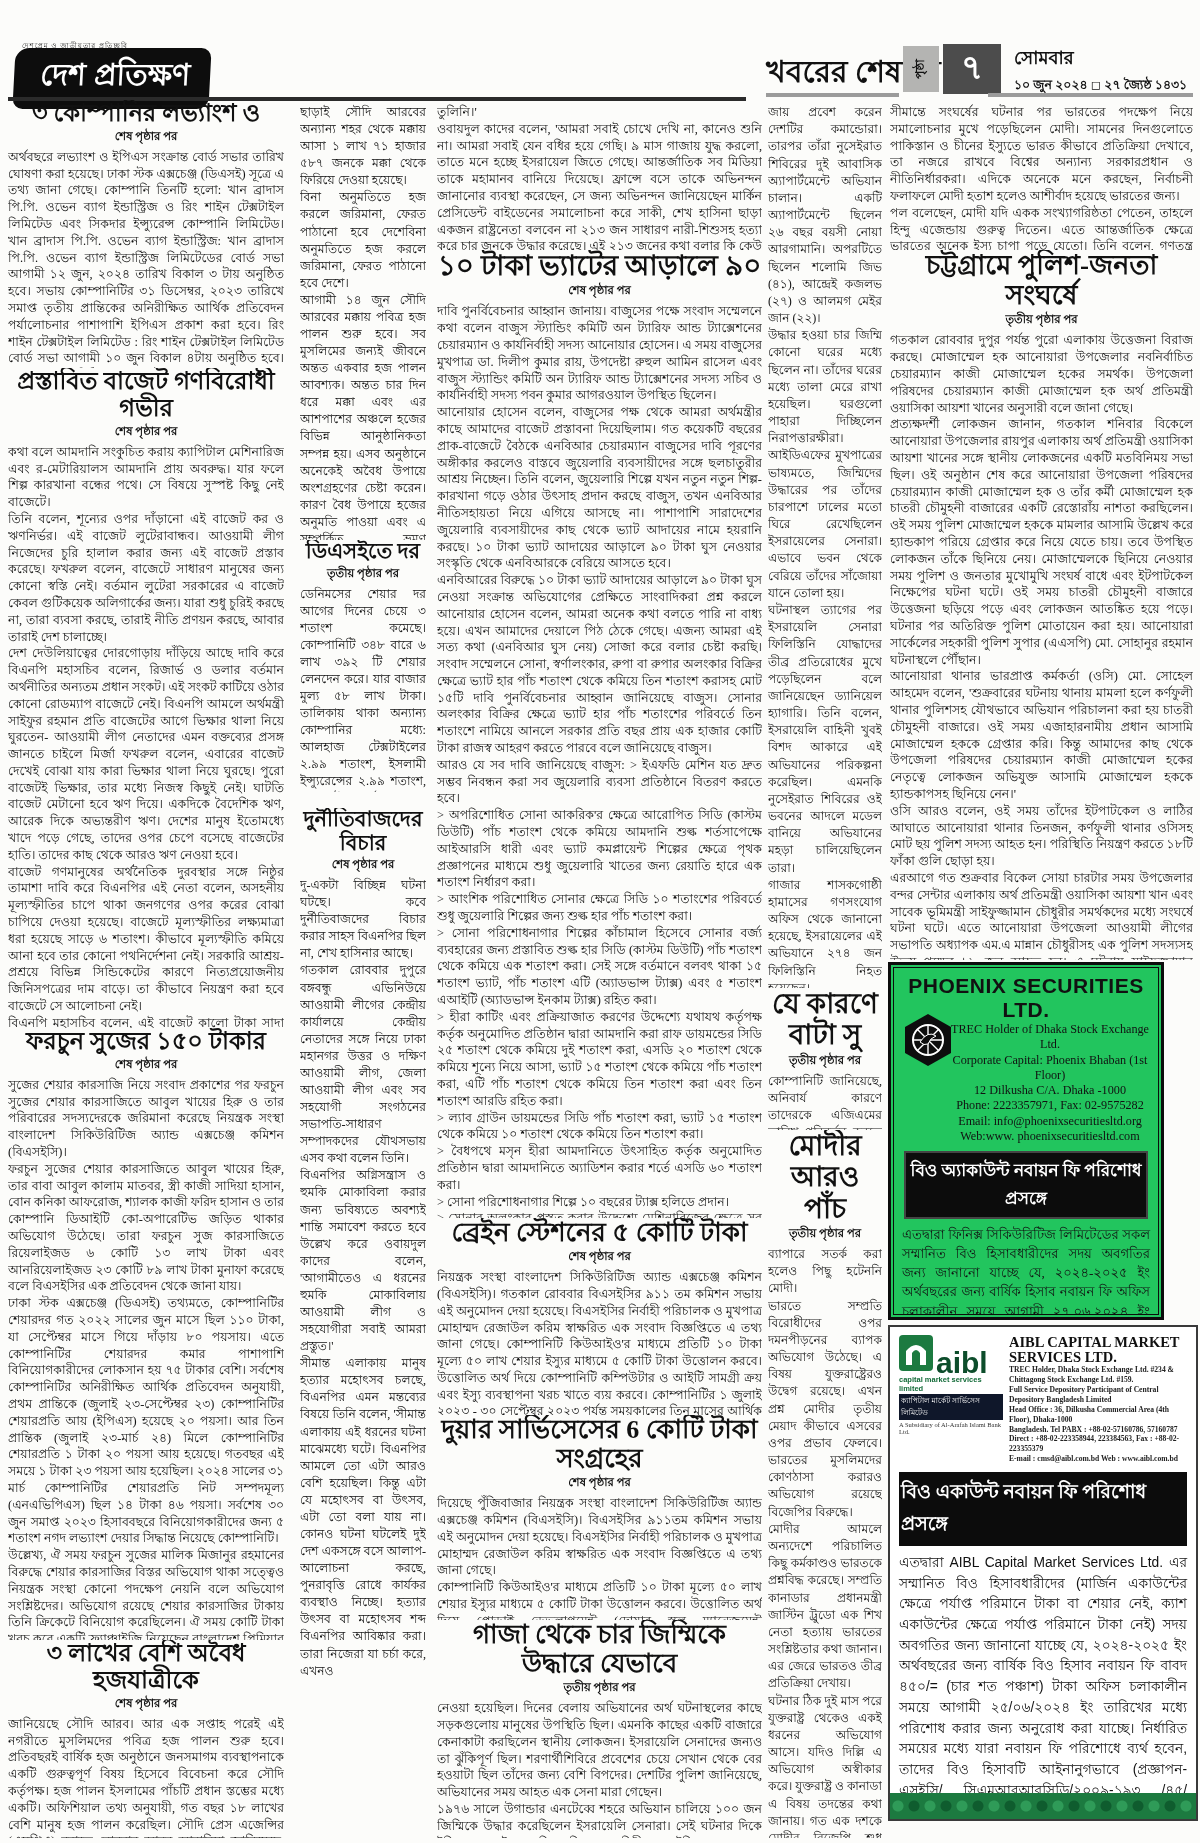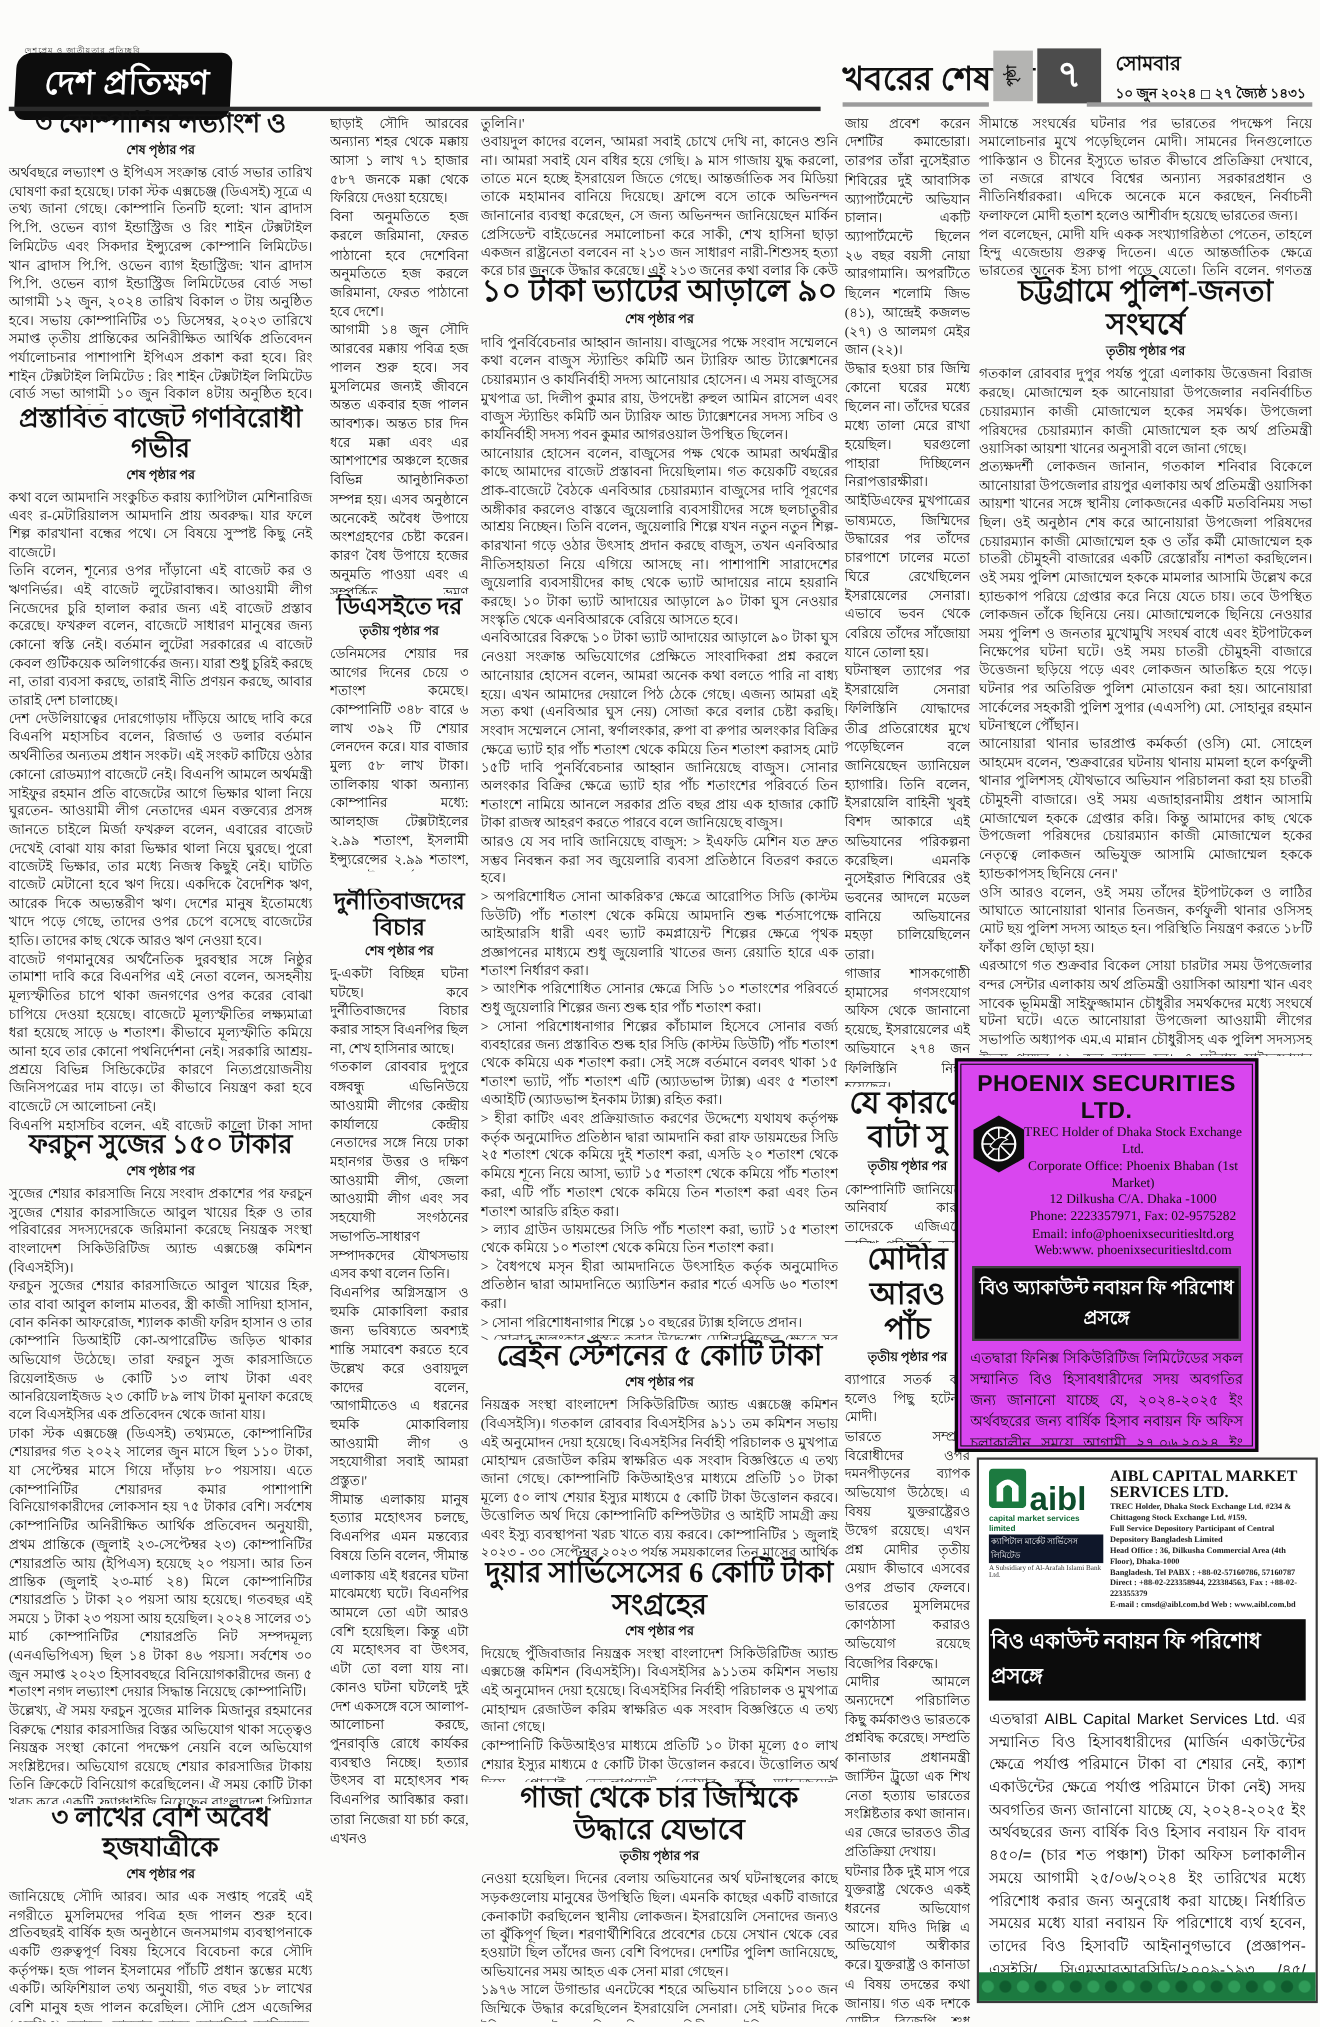--- a/index.html
+++ b/index.html
@@ -48,21 +48,21 @@
   #r1a{left:768px;top:104px;width:114px;height:884px;}
   #r1b{left:768px;top:988px;width:114px;height:142px;}
   #r1c{left:768px;top:1130px;width:114px;height:708px;}
   #r1b h2,#r1c h2{font-size:28px;}
   #r1a .bd,#r1b .bd,#r1c .bd{font-size:12.1px;line-height:1.42;}
   
   #r2a{left:890px;top:104px;width:303px;height:146px;}
   #r2b{left:890px;top:250px;width:303px;height:710px;}
   #r2b h2{font-size:27px;}
   
-  #ad-phoenix{left:868px;top:962px;width:270px;height:352px;border:3px solid #0c0c0c;background:#d946ef;text-decoration:underline;}
+  #ad-phoenix{left:888px;top:962px;width:270px;height:352px;border:3px solid #0c0c0c;background:#22c55e;text-decoration:underline;}
   #ad-phoenix .inner{position:absolute;inset:2px;border:1px solid #0c0c0c;padding:6px 8px;overflow:hidden;}
   #px-title{text-align:center;font-weight:bold;font-size:21px;font-family:"Liberation Sans",sans-serif;letter-spacing:.5px;}
   .px-line{text-align:center;font-size:12.2px;line-height:1.25;margin-left:48px;}
   #px-logo{position:absolute;left:8px;top:44px;}
   #px-banner{background:#0c0c0c;color:#fff;text-align:center;font-weight:bold;font-size:17px;
              margin:7px 2px 6px;padding:4px 2px;border:2px solid #444;}
   #px-body{font-size:13.2px;line-height:1.45;text-align:justify;}
   
   #ad-aibl{left:888px;top:1325px;width:306px;height:492px;border:2px solid #3a3a3a;background:#fff;}
   #ad-aibl .pad{position:absolute;inset:0;padding:8px 9px 0;overflow:hidden;}
@@ -246,21 +246,21 @@
       <div id="px-title">PHOENIX SECURITIES LTD.</div>
       <div id="px-logo">
         <svg width="52" height="56" viewBox="0 0 52 56">
           <polygon points="26,2 49,15 49,41 26,54 3,41 3,15" fill="#0d0d0d"></polygon>
           <circle cx="26" cy="28" r="15" fill="none" stroke="#fff" stroke-width="2"></circle>
           <path d="M26 13 v30 M11 28 h30 M15 17 q11 11 22 22 M37 17 q-11 11 -22 22" stroke="#fff" stroke-width="1.4" fill="none"></path>
           <path d="M18 30 q8 -12 16 -6 q-6 2 -8 8 q-4 2 -8 -2z" fill="#0d0d0d" stroke="#fff" stroke-width="1"></path>
         </svg>
       </div>
       <div class="px-line">TREC Holder of Dhaka Stock Exchange Ltd.</div>
-      <div class="px-line">Corporate Office: Phoenix Bhaban (1st Market)</div>
+      <div class="px-line">Corporate Capital: Phoenix Bhaban (1st Floor)</div>
       <div class="px-line">12 Dilkusha C/A. Dhaka -1000</div>
       <div class="px-line">Phone: 2223357971, Fax: 02-9575282</div>
       <div class="px-line">Email: info@phoenixsecuritiesltd.org</div>
       <div class="px-line">Web:www. phoenixsecuritiesltd.com</div>
       <div id="px-banner">বিও অ্যাকাউন্ট নবায়ন ফি পরিশোধ প্রসঙ্গে</div>
       <div id="px-body">এতদ্বারা ফিনিক্স সিকিউরিটিজ লিমিটেডের সকল সম্মানিত বিও হিসাবধারীদের সদয় অবগতির জন্য জানানো যাচ্ছে যে, ২০২৪-২০২৫ ইং অর্থবছরের জন্য বার্ষিক হিসাব নবায়ন ফি অফিস চলাকালীন সময়ে আগামী ২৭.০৬.২০২৪ ইং তারিখের মধ্যে পরিশোধ করার জন্য অনুরোধ করা যাচ্ছে। নির্ধারিত সময়ের মধ্যে যারা নবায়ন ফি পরিশোধে ব্যর্থ হবেন, তাদের বিও হিসাবটি আইনানুগভাবে (প্রজ্ঞাপন-এসইসি/ সিএমআরআরসিডি/ ২০০৯-১৯৩/৪৫/প্রশাসন/ডিপোজিটরি আইন ১৯৯৯) বন্ধ হয়ে যাবে। এতে ফিনিক্স সিকিউরিটিজ লিমিটেড দায়ী থাকবে না।</div>
 
     </div>
   </div>
 

